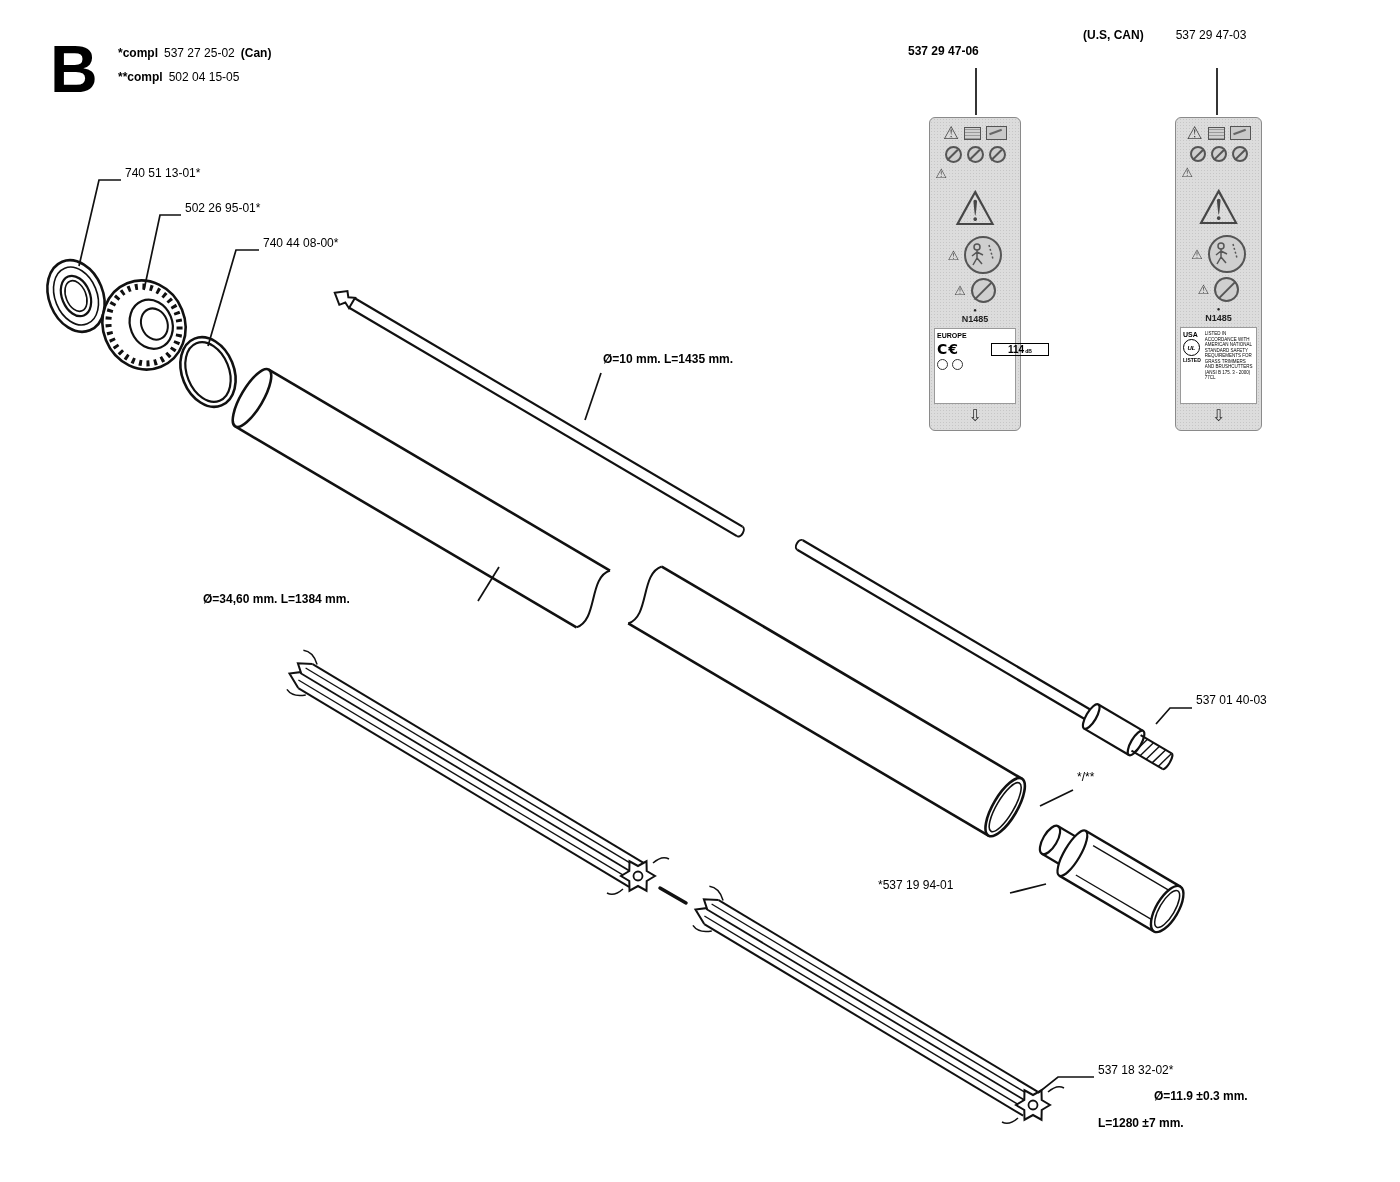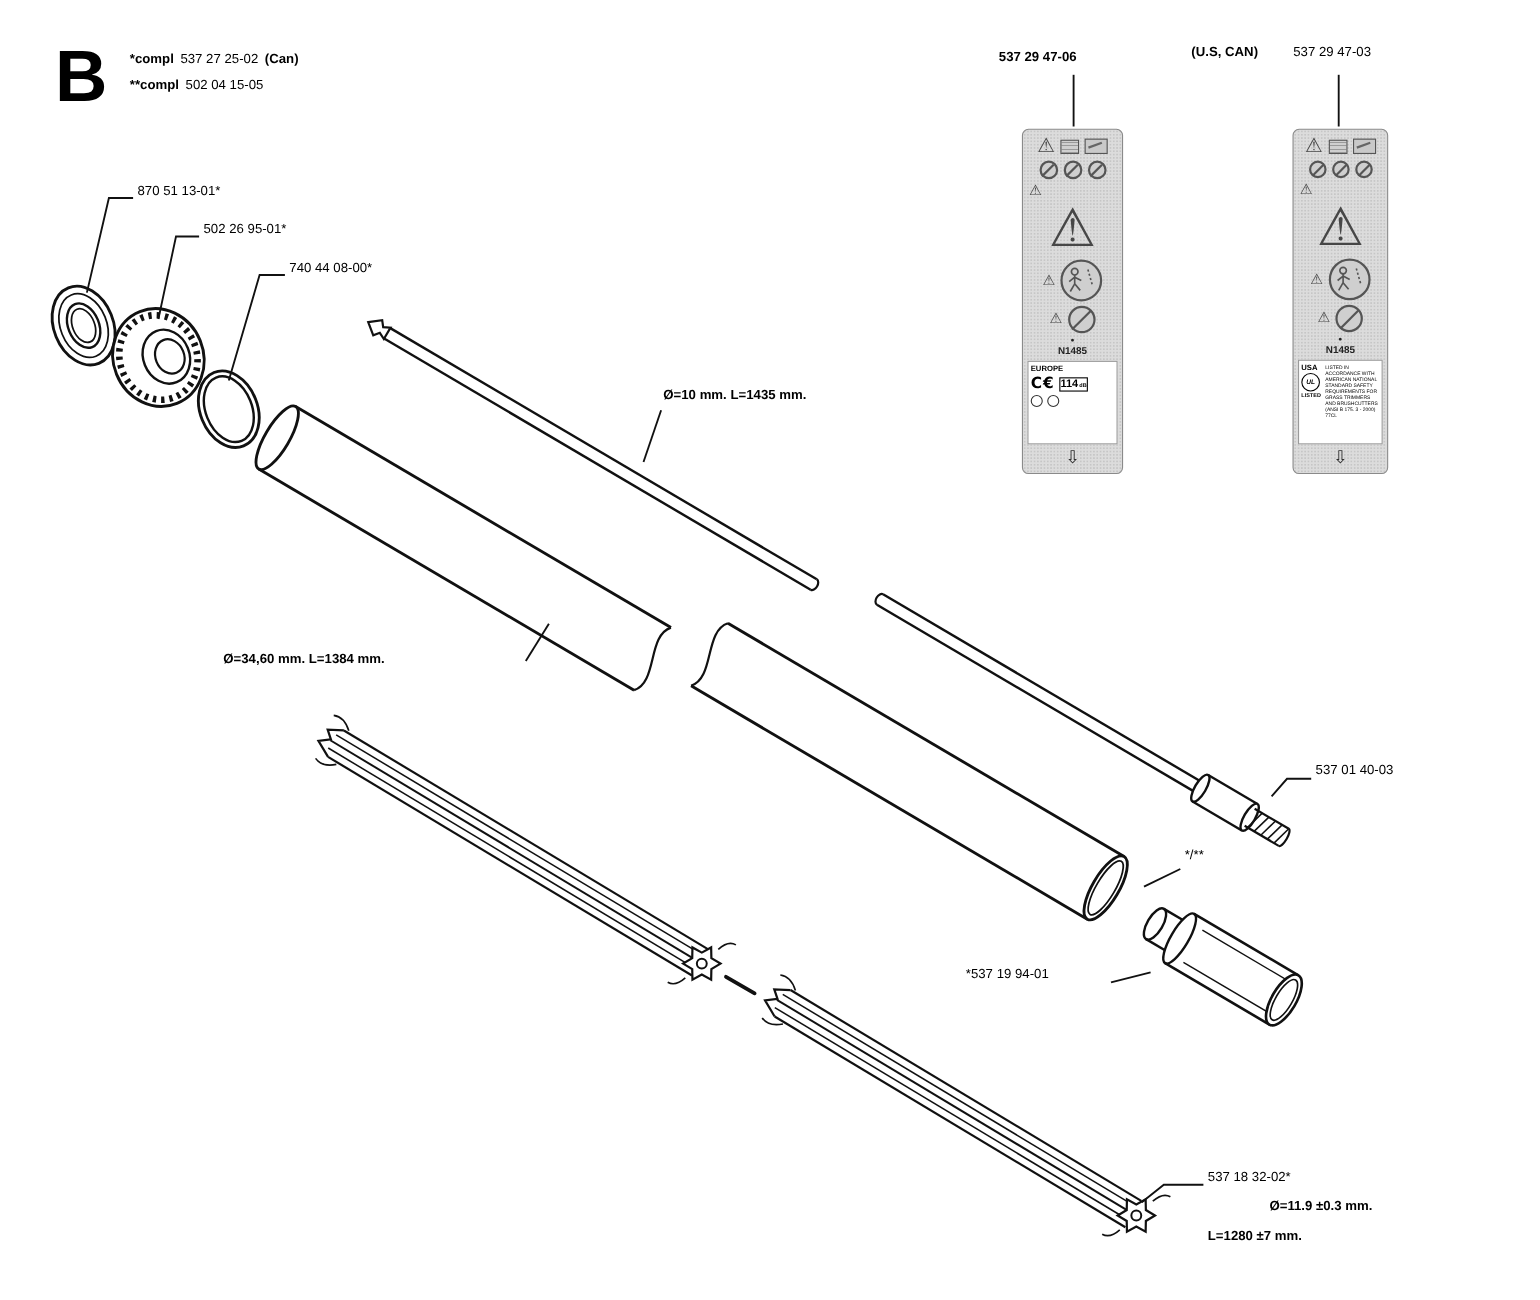--- a/index.html
+++ b/index.html
@@ -28,22 +28,22 @@
   .circ{display:inline-block;border:2px solid #555;border-radius:50%;position:relative;background:#cfcfcf;box-sizing:border-box;}
   .circ.slash::after{content:"";position:absolute;left:-8%;top:46%;width:116%;height:2px;background:#555;transform:rotate(-45deg);}
   .n-mark{font-weight:bold;font-size:9px;color:#222;display:flex;align-items:center;gap:1px;flex-direction:column;}
   .n-mark .dot{font-size:6px;}
   .white-panel{background:#fff;border:1px solid #9a9a9a;width:100%;flex:1;
                display:flex;flex-direction:column;padding:3px 2px;gap:2px;box-sizing:border-box;}
   .wp-row{display:flex;align-items:center;gap:4px;}
   .wp-col{display:flex;flex-direction:column;align-items:flex-start;gap:1px;}
   .wp-region{font-weight:bold;font-size:7px;}
   .ce{font-weight:bold;font-size:14px;letter-spacing:1px;font-family:"DejaVu Sans",sans-serif;}
-  .db-box{border:1.5px solid #000;font-weight:bold;font-size:10px;padding:0 0;
-          display:inline-flex;align-items:baseline;gap:1px;}
+  .db-box{border:1.5px solid #000;font-weight:bold;font-size:10px;padding:0 16px;
+          display:inline-flex;align-items:baseline;gap:1px;margin-left:28px;}
   .db-unit{font-size:5px;font-weight:bold;}
   .mini-circ{width:9px;height:9px;border:1.5px solid #333;border-radius:50%;display:inline-block;}
   .ul-circ{width:15px;height:15px;border:1.5px solid #000;border-radius:50%;
            display:inline-flex;align-items:center;justify-content:center;
            font-size:6px;font-weight:bold;font-style:italic;}
   .listed{font-size:5px;font-weight:bold;}
   .ansi{font-size:4.5px;line-height:5.5px;text-align:left;flex:1;}
   .d-arrow{font-size:16px;color:#2e2e2e;line-height:1;font-family:"DejaVu Sans",sans-serif;}
 </style>
 </head>
@@ -188,26 +188,26 @@
     <span class="b">*compl</span>
     <span>537 27 25-02</span>
     <span class="b">(Can)</span>
   </div>
   <div class="lbl" style="left:118px;top:70px;">
     <span class="b">**compl</span>
     <span>502 04 15-05</span>
   </div>
 
   <div class="lbl b" style="left:908px;top:44px;">537 29 47-06</div>
-  <div class="lbl" style="left:1083px;top:40px;gap:32px;">
+  <div class="lbl" style="left:1083px;top:28px;gap:32px;">
     <span class="b">(U.S, CAN)</span>
     <span>537 29 47-03</span>
   </div>
 
-  <div class="lbl" style="left:125px;top:166px;">870 51 13-01*</div>
+  <div class="lbl" style="left:125px;top:166px;">740 51 13-01*</div>
   <div class="lbl" style="left:185px;top:201px;">502 26 95-01*</div>
   <div class="lbl" style="left:263px;top:236px;">740 44 08-00*</div>
   <div class="lbl b" style="left:603px;top:352px;">Ø=10 mm. L=1435 mm.</div>
   <div class="lbl b" style="left:192px;top:592px;margin-left:11px;">Ø=34,60 mm. L=1384 mm.</div>
   <div class="lbl" style="left:1196px;top:693px;">537 01 40-03</div>
   <div class="lbl" style="left:1077px;top:770px;">*/**</div>
   <div class="lbl" style="left:858px;top:878px;margin-left:20px;">*537 19 94-01</div>
   <div class="lbl" style="left:1098px;top:1063px;">537 18 32-02*</div>
   <div class="lbl b" style="left:1154px;top:1089px;">Ø=11.9 ±0.3 mm.</div>
   <div class="lbl b" style="left:1098px;top:1116px;">L=1280 ±7 mm.</div>

